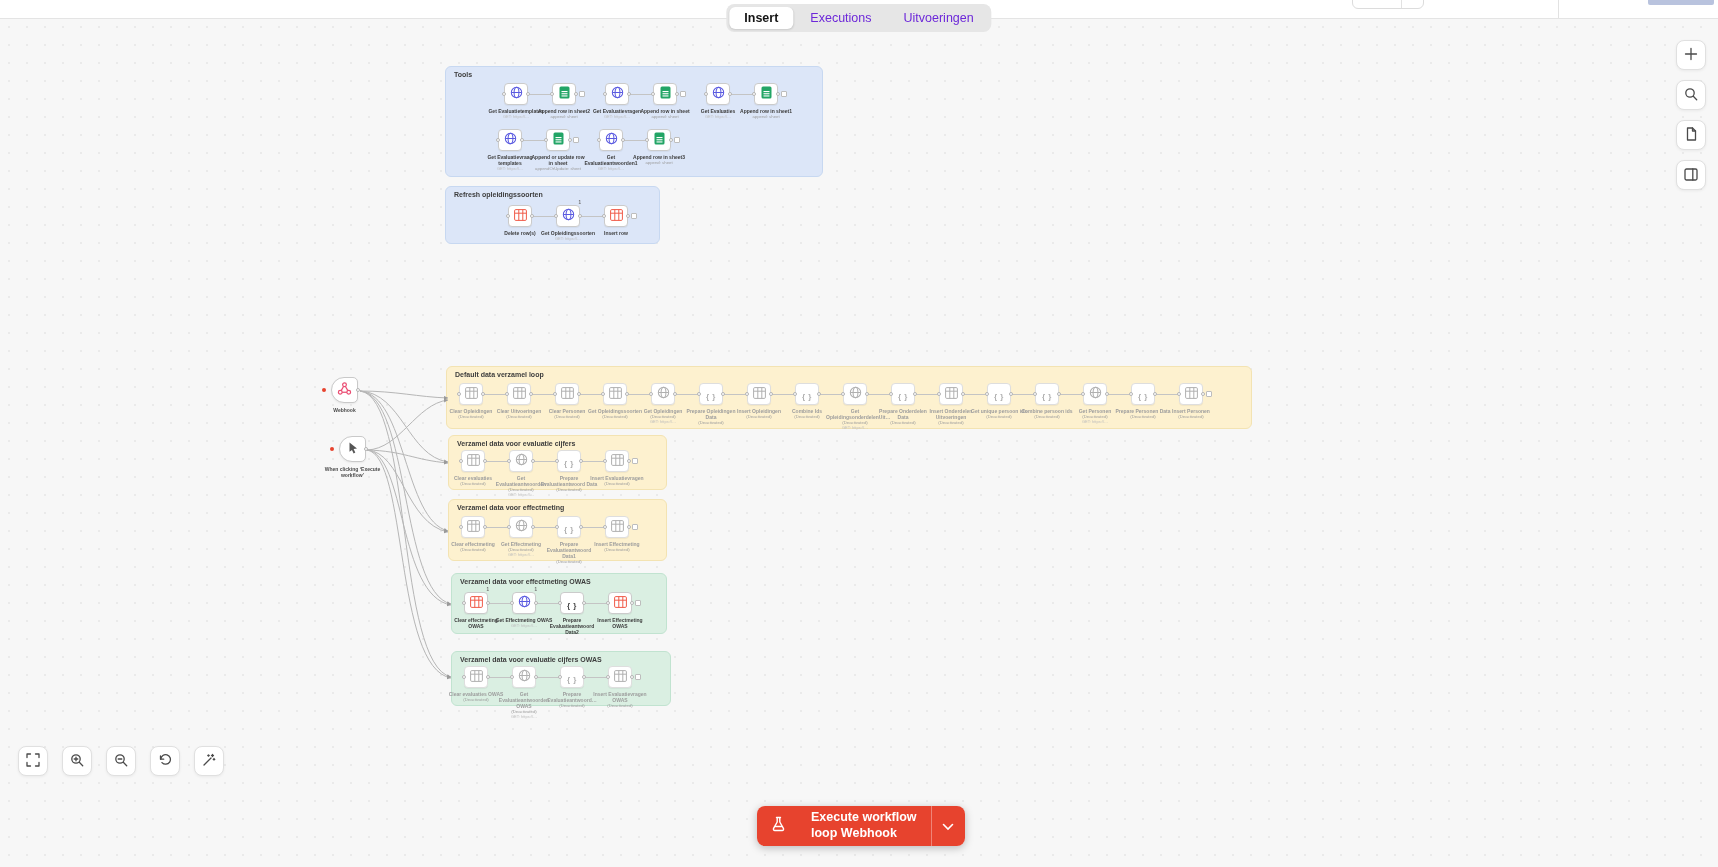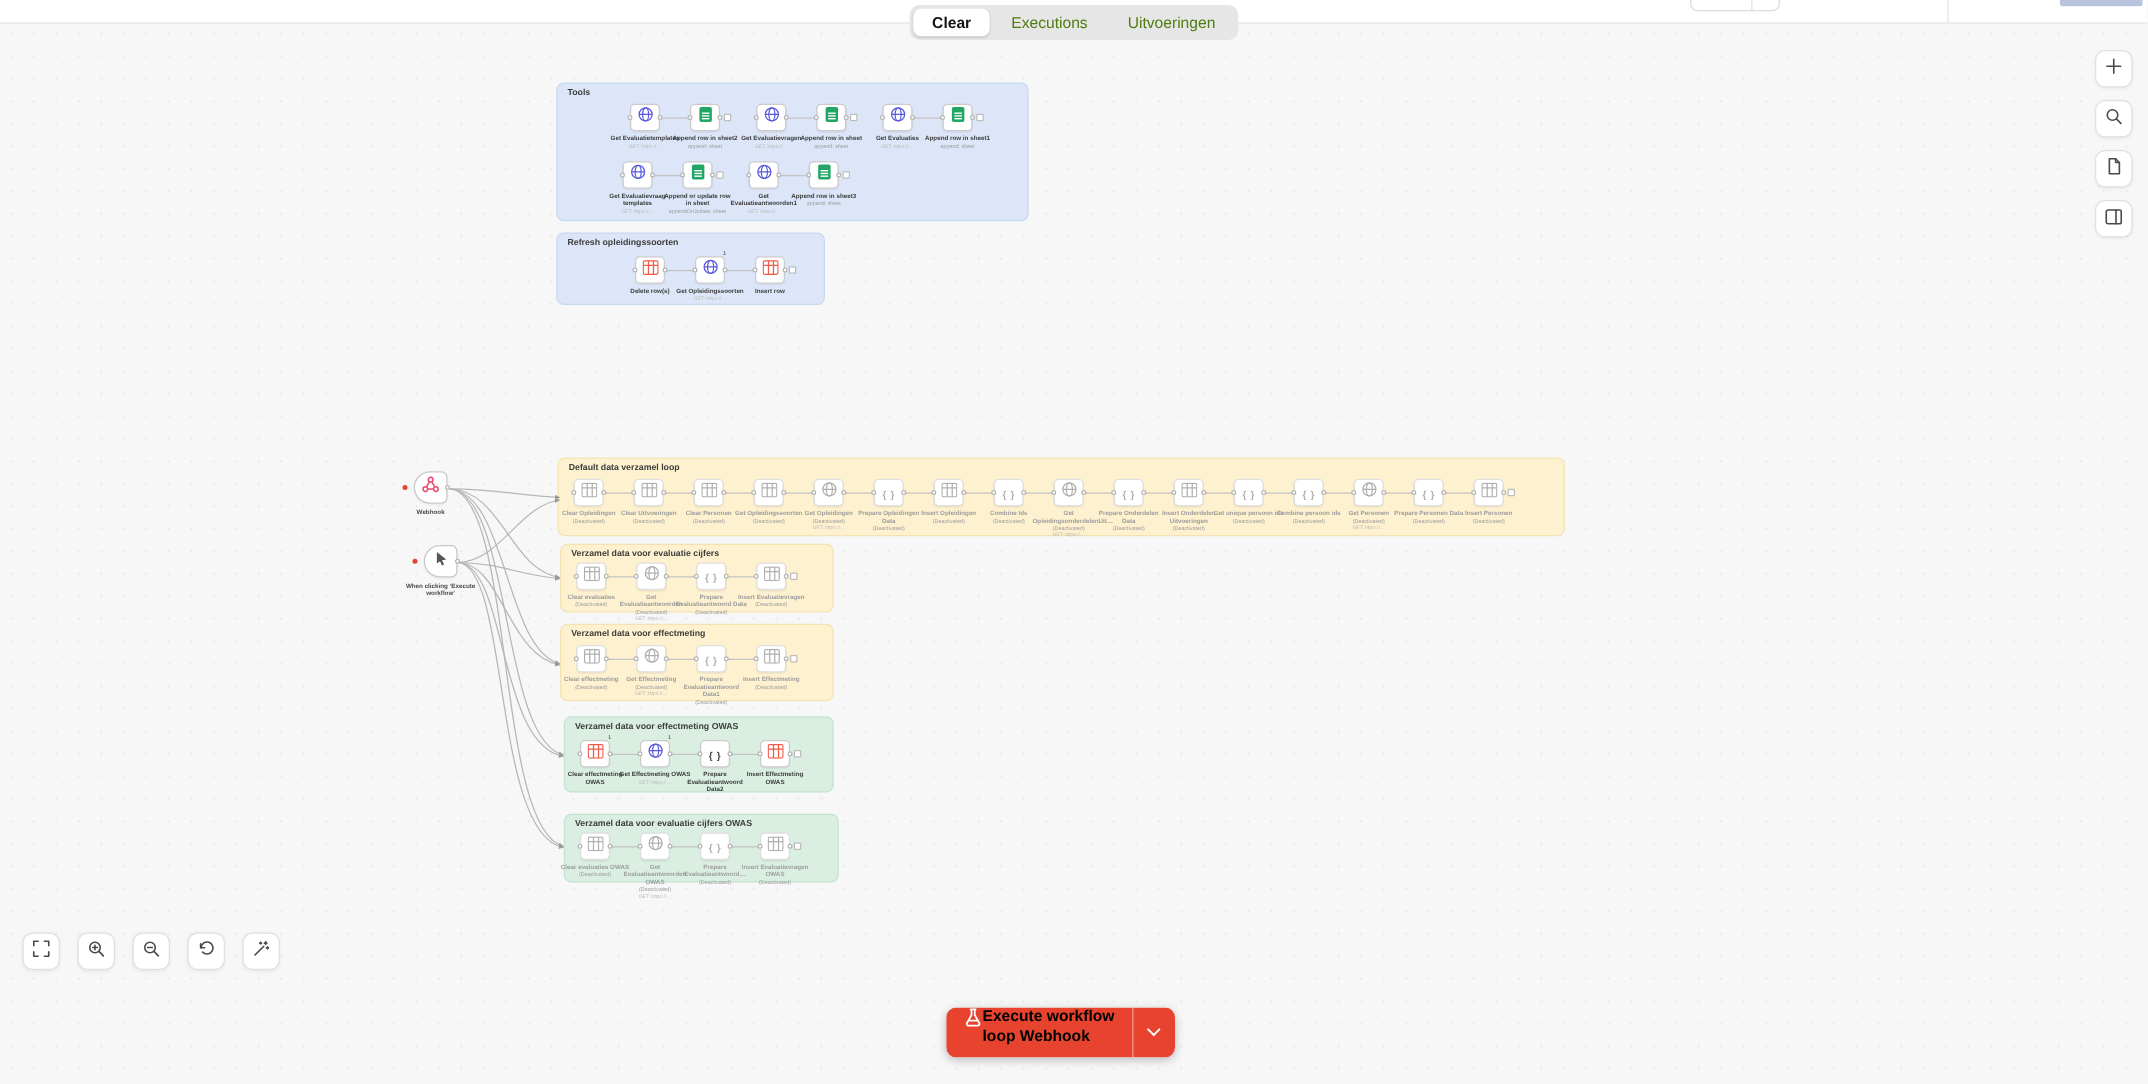--- a/index.html
+++ b/index.html
@@ -9,21 +9,21 @@
   .canvas {
     position:absolute; inset:0;
     background-color:#f7f7f7;
     background-image:radial-gradient(circle, rgba(120,120,120,0.10) 1px, transparent 1px);
     background-size:18px 18px;
   }
 
   
   .topbar { position:absolute; top:0; left:0; right:0; height:19px; background:#fff; border-bottom:1px solid #e4e4e4; z-index:5; }
   .tabbar { position:absolute; left:50%; transform:translateX(-50%); top:4px; background:#e6e6e6; border-radius:8px; padding:3px; display:flex; gap:2px; z-index:8; }
-  .tab { font-size:12.5px; color:#4d7c0f; padding:4px 15px; border-radius:6px; cursor:pointer; white-space:nowrap; }
+  .tab { font-size:12.5px; color:#6d28d9; padding:4px 15px; border-radius:6px; cursor:pointer; white-space:nowrap; }
   .tab.active { background:#fff; color:#141414; font-weight:700; box-shadow:0 1px 2px rgba(0,0,0,0.12); }
   .frag-btn { position:absolute; top:-9px; left:1352px; width:72px; height:18px; background:#fff; border:1px solid #dcdcdc; border-radius:6px; z-index:6; }
   .frag-btn::after { content:""; position:absolute; top:0; bottom:0; left:48px; width:1px; background:#e2e2e2; }
   .frag-divider { position:absolute; top:0; left:1558px; width:1px; height:18px; background:#e2e2e2; z-index:6; }
   .frag-blue { position:absolute; top:0; right:4px; width:66px; height:5px; background:#b9c3de; border-radius:0 0 2px 2px; z-index:6; }
 
   
   .fab { position:absolute; width:30px; height:30px; background:#fff; border:1px solid #e0e0e0; border-radius:8px;
          box-shadow:0 1px 3px rgba(0,0,0,0.06); display:flex; align-items:center; justify-content:center;
          color:#4a4a4a; cursor:pointer; z-index:10; font-size:15px; }
@@ -57,21 +57,21 @@
   .trigger .port.out { right:-3px; }
   .trigger-label { position:absolute; top:29px; left:50%; transform:translateX(-50%); width:62px;
                    text-align:center; font-size:5px; line-height:1.2; color:#4a4a4a; font-weight:700; }
   .alert-dot { position:absolute; left:-10px; top:10px; width:4px; height:4px; border-radius:50%; background:#e7432e; }
 
   .edges { position:absolute; inset:0; z-index:2; pointer-events:none; }
 
   
   .execute-btn { position:absolute; left:757px; top:806px; height:40px; display:flex; border-radius:8px;
                  overflow:hidden; box-shadow:0 2px 8px rgba(0,0,0,0.25); z-index:12; cursor:pointer; }
-  .exec-main { display:flex; gap:0; padding:0 14px; color:#000000; }
+  .exec-main { display:flex; align-items:center; gap:25px; padding:0 14px; color:#ffffff; }
   .exec-text { font-size:12.5px; font-weight:700; line-height:1.25; text-align:left; }
   .exec-caret { width:34px; display:flex; align-items:center; justify-content:center; border-left:1px solid rgba(255,255,255,0.35); }
 </style>
 </head>
 <body>
 
 <div class="canvas"></div>
 
 <svg class="edges" width="1718" height="867">
   <defs>
@@ -92,21 +92,21 @@
     <path d="M367,450 C408,456 394,668 451,678" marker-end="url(#arr)"></path>
   </g>
 </svg>
 
 <div class="topbar">
   <div class="frag-btn"></div>
   <div class="frag-divider"></div>
   <div class="frag-blue"></div>
 </div>
 <div class="tabbar" id="tabbar">
-    <div class="tab active">Clear</div>
+    <div class="tab active">Insert</div>
     <div class="tab">Executions</div>
     <div class="tab">Uitvoeringen</div>
   </div>
 
 <div id="side-toolbar">
     <div class="fab" style="right: 12px; top: 40px;">
       <span><svg width="14" height="14" viewBox="0 0 14 14" fill="none" stroke="#4a4a4a" stroke-width="1.3" stroke-linecap="round" stroke-linejoin="round">
           <path d="M7 1.5 V12.5 M1.5 7 H12.5"></path>
         </svg></span>
     </div>

